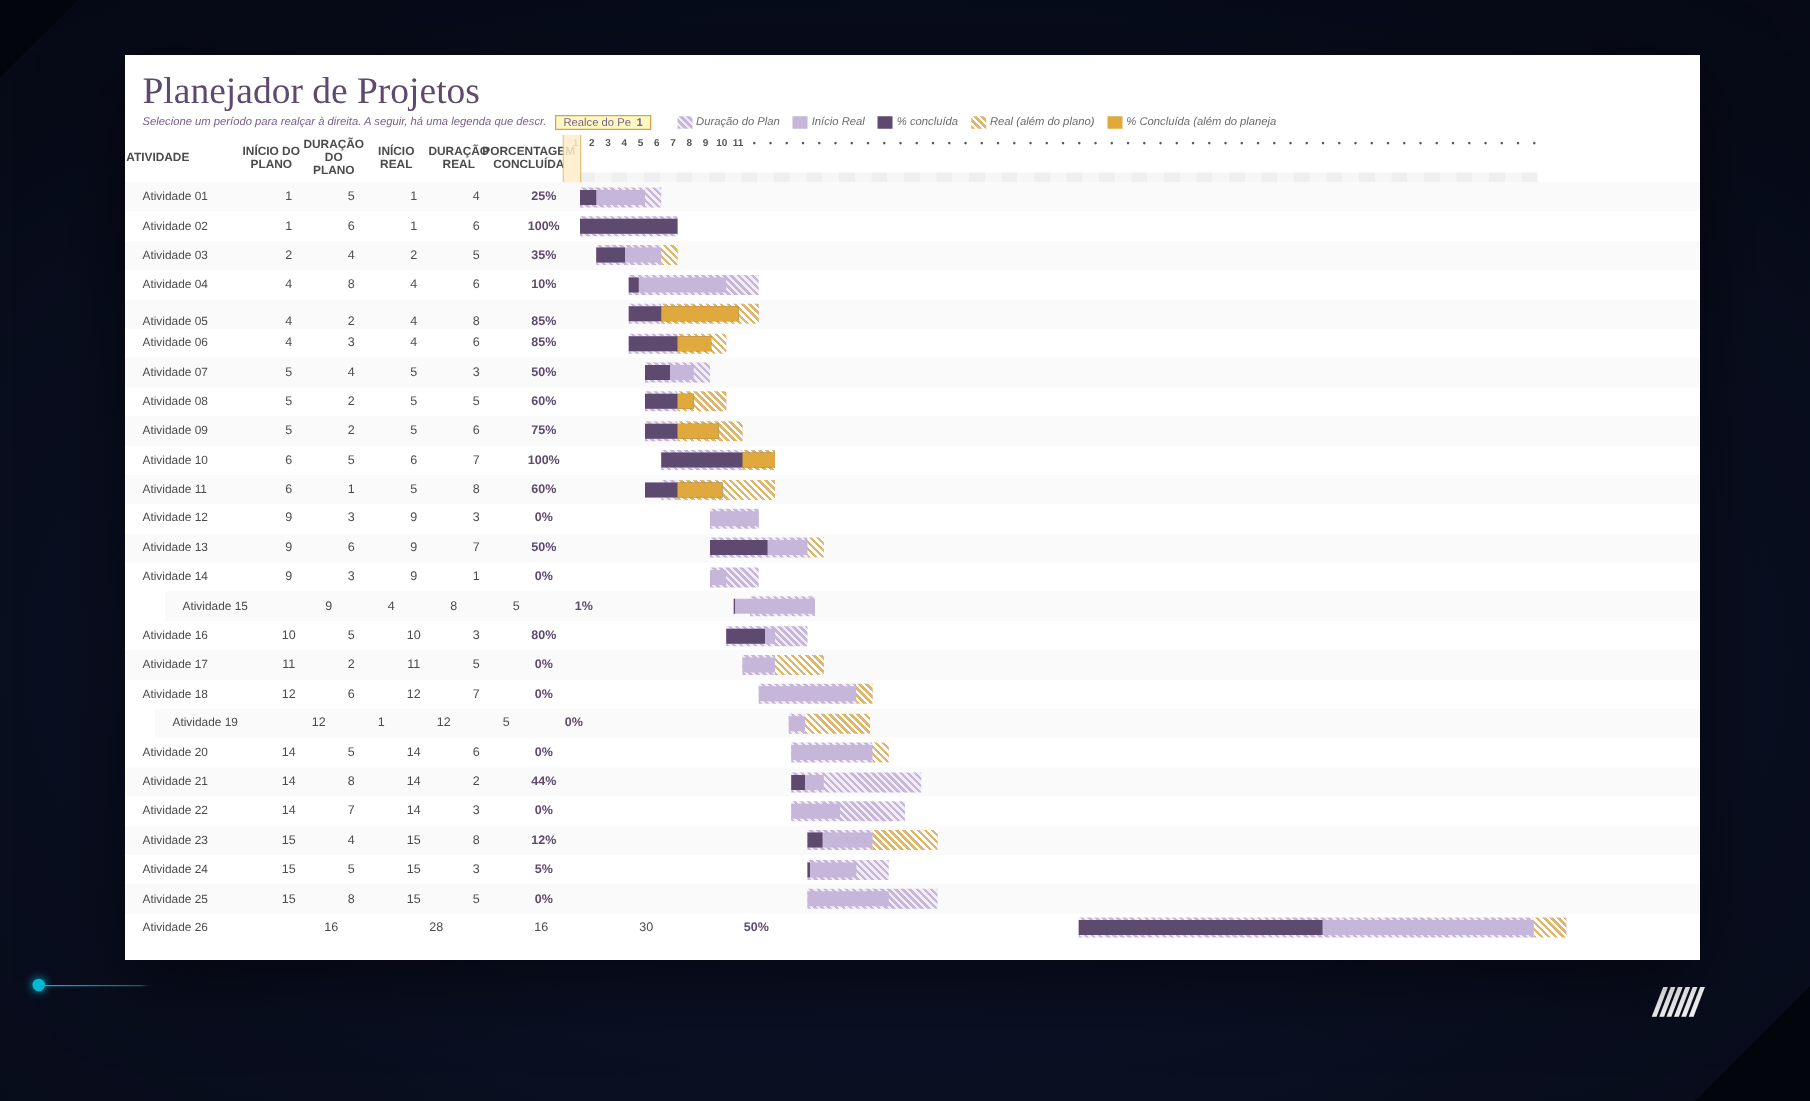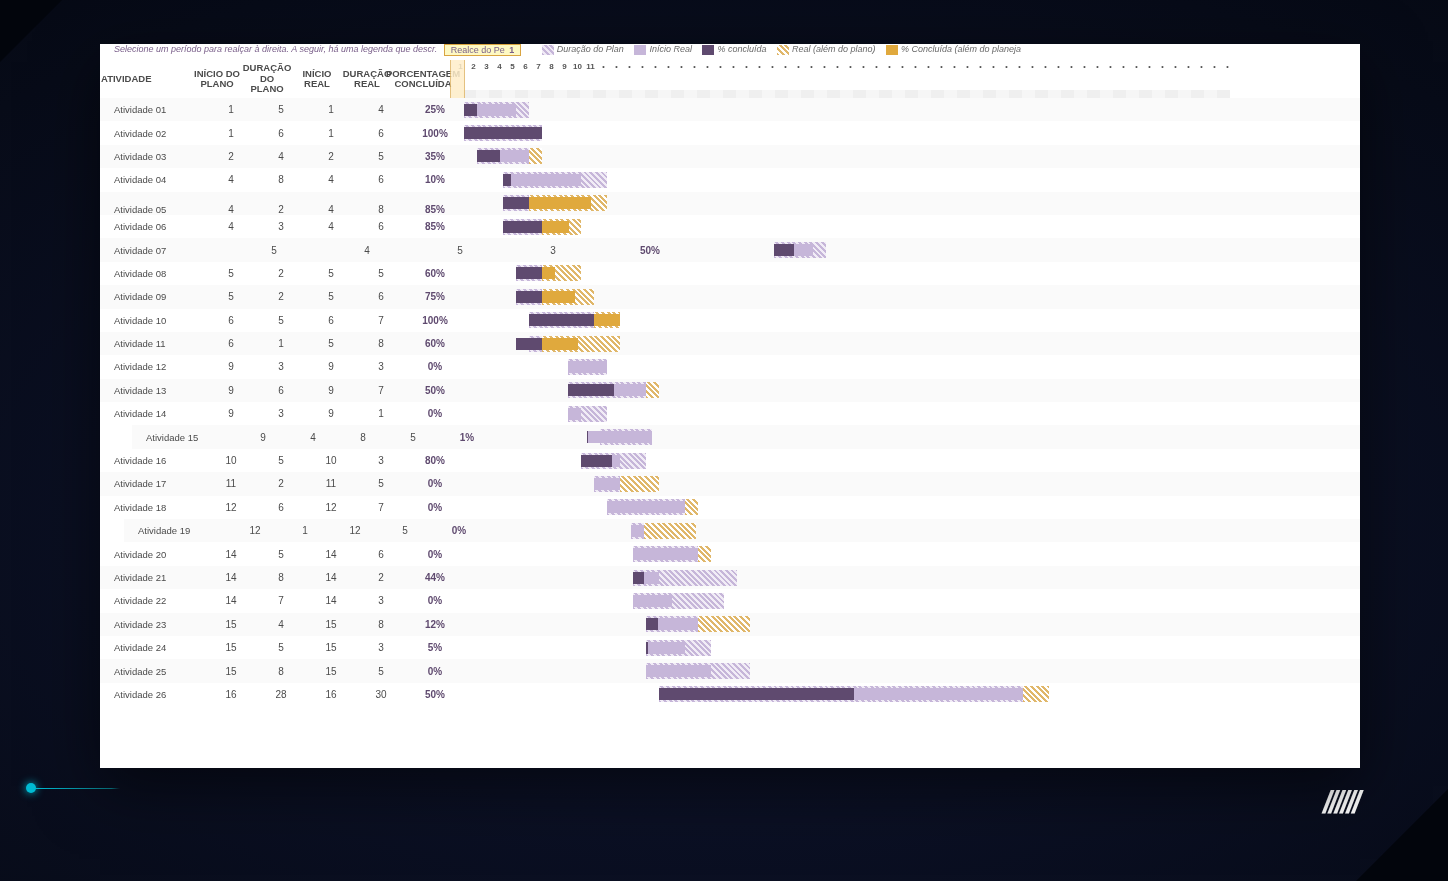--- a/index.html
+++ b/index.html
@@ -58,20 +58,21 @@
 <body>
 
 <div class="stage">
   <div class="clip-tl"></div>
   <div class="clip-br"></div>
   <div class="lead"></div>
   <div class="lead-line"></div>
   <div class="stripes">//////</div>
 
   <div class="panel">
+    <div class="title">Planejador de Projetos</div>
     <div class="sub">
       <span>Selecione um período para realçar à direita.  A seguir, há uma legenda que descr.</span>
       <span class="realce-box">
         <span>Realce do Pe</span>
         <span class="realce-val">1</span>
       </span>
       <span class="legend">
         <span class="lswatch sw-plan-dur"></span><span>Duração do Plan</span>
         <span class="lswatch sw-real-start"></span><span>Início Real</span>
         <span class="lswatch sw-complete"></span><span>% concluída</span>
@@ -244,21 +245,21 @@
           <div class="cell-num">6</div>
           <div class="cell-pct">85%</div>
           <div class="track" style="flex: 1 1 0%; position: relative;">
             <div class="bar plan" style="left: 39px; width: 39px;"></div>
             <div class="bar real" style="left: 39px; width: 78px; height: 12px; top: 5.7px;"></div>
             <div class="bar beyond" style="left: 78px; width: 39px;"></div>
             <div class="bar done" style="left: 39px; width: 66.3px; height: 12px; top: 5.7px;"></div>
             <div class="bar beyondfill" style="left: 78px; width: 27.3px; height: 12px; top: 5.7px;"></div>
           </div>
         </div>
-        <div class="row alt" style="display: flex; gap: 43px;">
+        <div class="row alt" style="display: flex;">
           <div class="cell-act">Atividade 07</div>
           <div class="cell-num">5</div>
           <div class="cell-num">4</div>
           <div class="cell-num">5</div>
           <div class="cell-num">3</div>
           <div class="cell-pct">50%</div>
           <div class="track" style="flex: 1 1 0%; position: relative;">
             <div class="bar plan" style="left: 52px; width: 52px;"></div>
             <div class="bar real" style="left: 52px; width: 39px; height: 12px; top: 5.7px;"></div>
             <div class="bar done" style="left: 52px; width: 19.5px; height: 12px; top: 5.7px;"></div>
@@ -505,21 +506,21 @@
           <div class="cell-num">8</div>
           <div class="cell-num">15</div>
           <div class="cell-num">5</div>
           <div class="cell-pct">0%</div>
           <div class="track" style="flex: 1 1 0%; position: relative;">
             <div class="bar plan" style="left: 182px; width: 104px;"></div>
             <div class="bar real" style="left: 182px; width: 65px; height: 12px; top: 5.7px;"></div>
             <div class="bar done" style="left: 182px; width: 0px; height: 12px; top: 5.7px;"></div>
           </div>
         </div>
-        <div class="row" style="display: flex;">
+        <div class="row" style="display: flex; gap: 34px;">
           <div class="cell-act">Atividade 26</div>
           <div class="cell-num">16</div>
           <div class="cell-num">28</div>
           <div class="cell-num">16</div>
           <div class="cell-num">30</div>
           <div class="cell-pct">50%</div>
           <div class="track" style="flex: 1 1 0%; position: relative;">
             <div class="bar plan" style="left: 195px; width: 364px;"></div>
             <div class="bar real" style="left: 195px; width: 390px; height: 12px; top: 5.7px;"></div>
             <div class="bar beyond" style="left: 559px; width: 26px;"></div>

